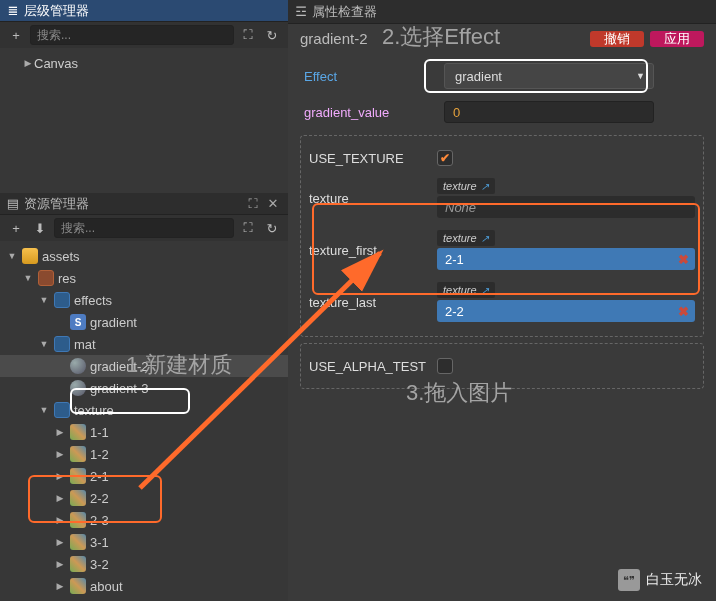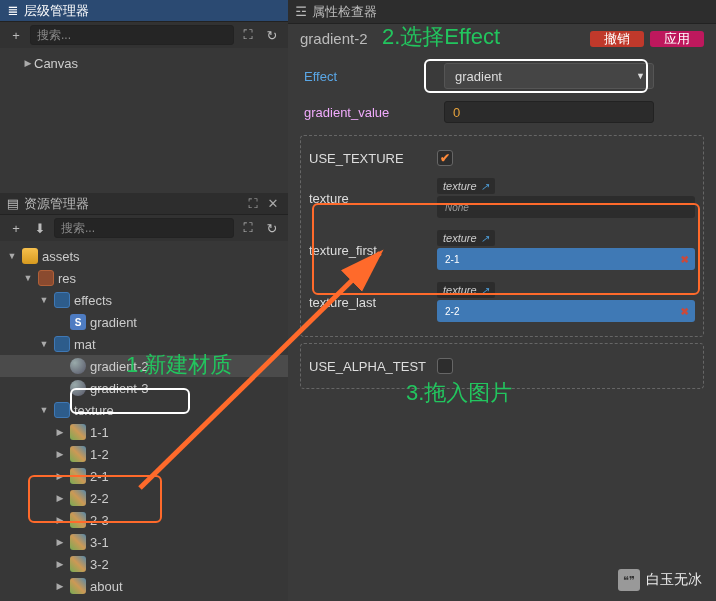--- a/index.html
+++ b/index.html
@@ -49,27 +49,27 @@
 
   .group-box { border: 1px dashed #666; border-radius: 4px; margin: 6px 4px; padding: 8px 6px; }
   .grp-row { display: flex; align-items: center; padding: 6px 2px; }
   .grp-label { width: 128px; color: #ddd; font-size: 13px; font-weight: 500; }
   .checkbox { width: 16px; height: 16px; border: 1px solid #666; border-radius: 3px; background: #2d2d2d; display: inline-flex; align-items: center; justify-content: center; }
   .checkbox.on { background: #2d2d2d; color: #ff8a3a; font-weight: bold; font-size: 12px; }
 
   .slot-col { flex: 1; display: flex; flex-direction: column; gap: 2px; }
   .slot-tag { height: 16px; background: #2c2c2c; border-radius: 2px; font-size: 11px; color: #ccc; display: inline-flex; align-items: center; padding: 0 6px; gap: 4px; width: fit-content; font-style: italic; }
   .slot-tag .lk { color: #4fa3e0; font-size: 10px; }
-  .slot-val { height: 22px; border-radius: 3px; display: flex; align-items: center; padding: 10px 8px; font-size: 10px; position: relative; }
+  .slot-val { height: 22px; border-radius: 3px; display: flex; align-items: center; padding: 10px 8px; font-size: 13px; position: relative; }
   .slot-val.none { background: #2c2c2c; color: #999; font-style: italic; }
   .slot-val.asset { background: #3f79b5; color: #fff; }
   .slot-val .x { position: absolute; right: 6px; color: #c94a3c; font-weight: bold; cursor: pointer; font-style: normal; }
 
   
-  .anno { position: absolute; color: #22c55e; font-size: 22px; font-weight: 500; pointer-events: none; z-index: 50; }
+  .anno { position: absolute; color: #a3a3a3; font-size: 22px; font-weight: 500; pointer-events: none; z-index: 50; }
   .rect { position: absolute; border: 2px solid; border-radius: 6px; pointer-events: none; z-index: 40; }
   .rect.white { border-color: #fff; }
   .rect.orange { border-color: #ff6a2b; }
   svg.arrow { position: absolute; pointer-events: none; z-index: 45; }
 
   .watermark { position: absolute; right: 14px; bottom: 10px; color: #eee; font-size: 14px; display: flex; align-items: center; gap: 6px; z-index: 60; }
   .wm-ico { width: 22px; height: 22px; background: #999; border-radius: 3px; display:inline-flex; align-items:center; justify-content:center; color:#333; font-size:11px; }
 
   .ind-0{padding-left:6px}.ind-1{padding-left:22px}.ind-2{padding-left:38px}.ind-3{padding-left:54px}
 </style>

